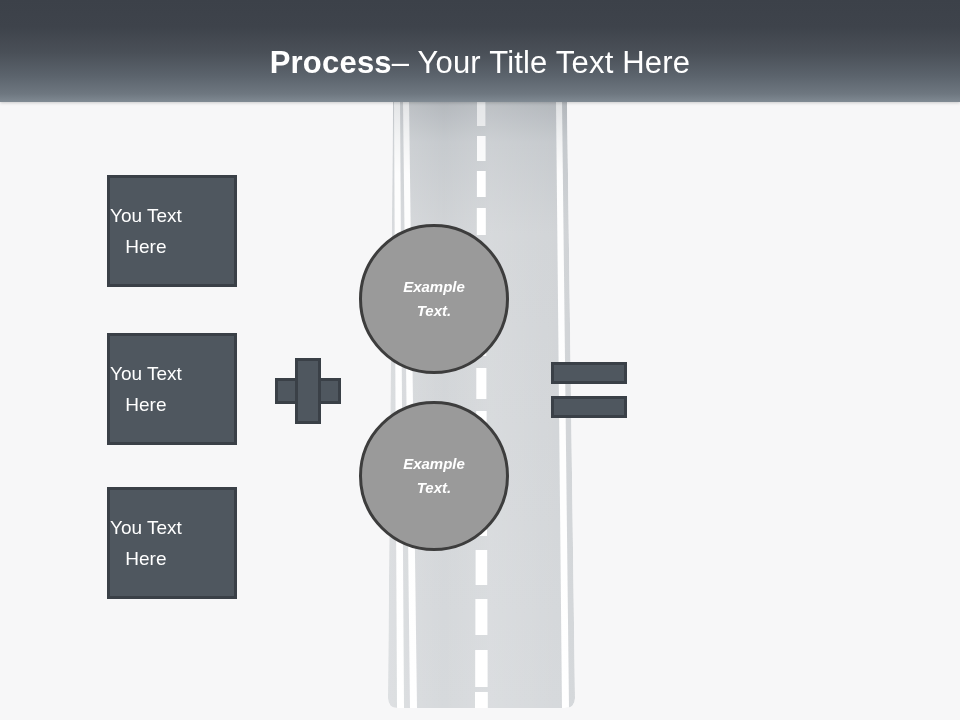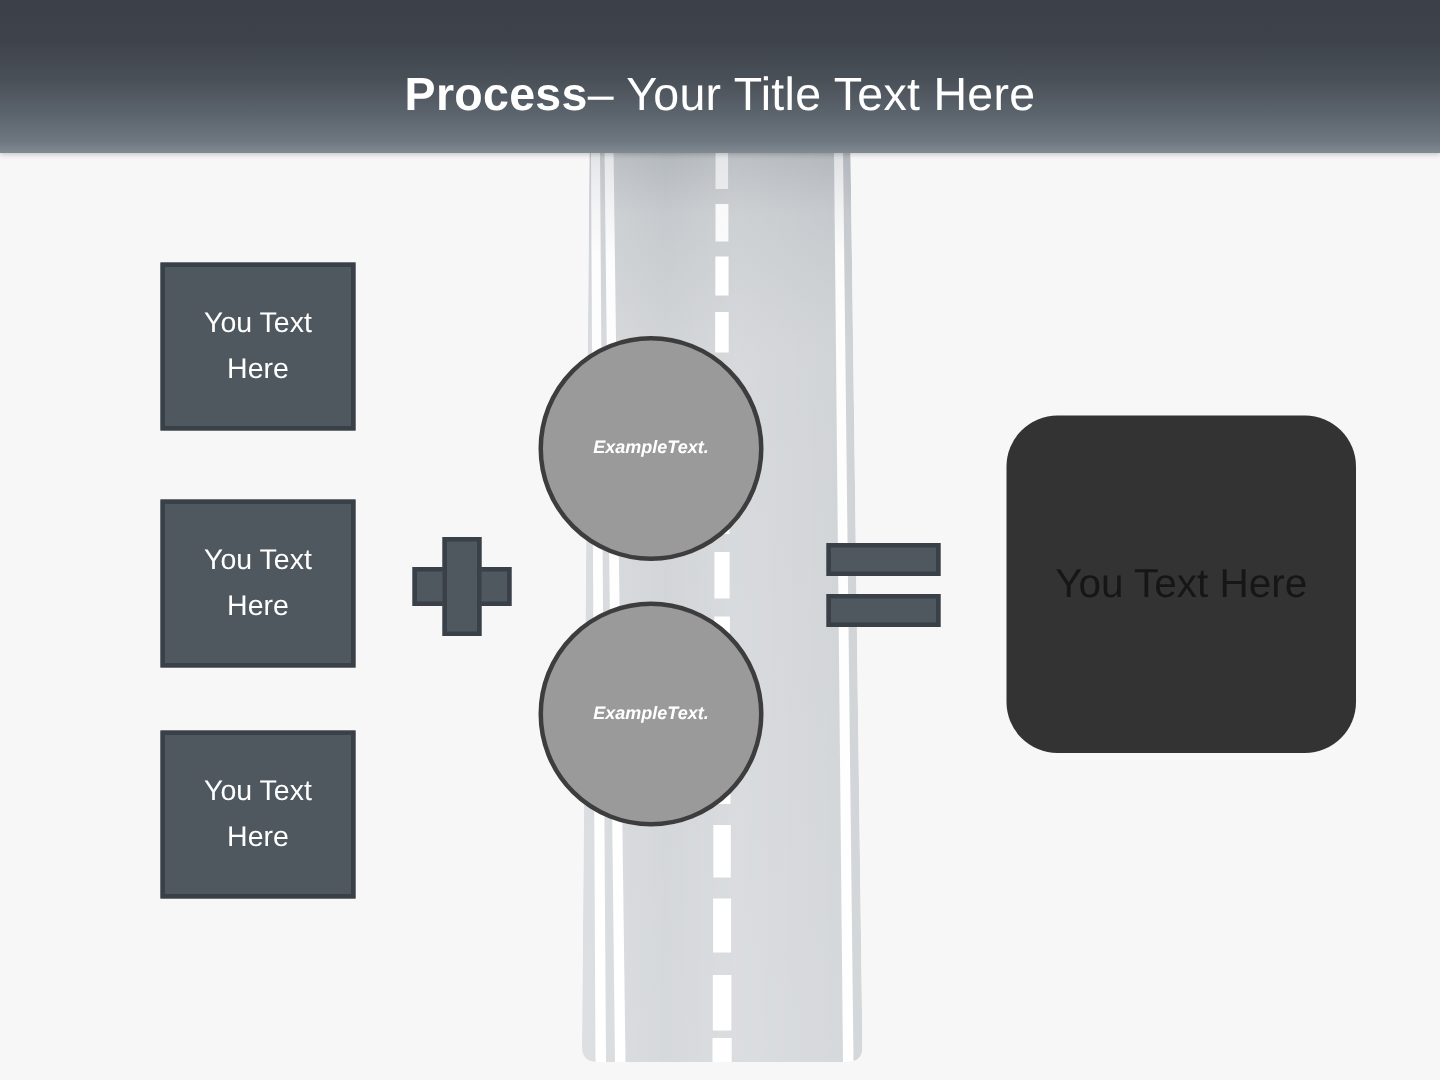--- a/index.html
+++ b/index.html
@@ -73,21 +73,20 @@
   
   .input-box {
     position: absolute;
     width: 130px;
     height: 112px;
     box-sizing: border-box;
     background: #4f575f;
     border: 3px solid #3a4047;
     display: flex;
     align-items: center;
-    justify-content: center;
     text-align: center;
     color: #ffffff;
     font-size: 19px;
     line-height: 1.65;
     z-index: 20;
   }
   #box-1 { left: 107px; top: 175px; }
   #box-2 { left: 107px; top: 333px; }
   #box-3 { left: 107px; top: 487px; }
 
@@ -119,28 +118,28 @@
   
   .process-circle {
     position: absolute;
     width: 150px;
     height: 150px;
     border-radius: 50%;
     background: #9a9a9a;
     border: 3px solid #3d3d3d;
     box-sizing: border-box;
     display: flex;
-    flex-direction: row;
+    flex-direction: column;
     align-items: center;
     justify-content: center;
     text-align: center;
     color: #ffffff;
     font-weight: bold;
     font-style: italic;
-    font-size: 12px;
+    font-size: 15px;
     line-height: 1.6;
     z-index: 20;
   }
   #circle-1 { left: 359px; top: 224px; }
   #circle-2 { left: 359px; top: 401px; }
 
   
   #equals-op {
     position: absolute;
     left: 551px;
@@ -290,17 +289,14 @@
   <div class="process-circle" id="circle-2">
     <span>Example</span>
     <span>Text.</span>
   </div>
 
   <div id="equals-op">
     <div class="eq-bar" id="eq-bar-top"></div>
     <div class="eq-bar" id="eq-bar-bottom"></div>
   </div>
 
-  <div id="result-box">
-    <span>You Text Here</span>
-  </div>
 
 </div>
 
 </body></html>

